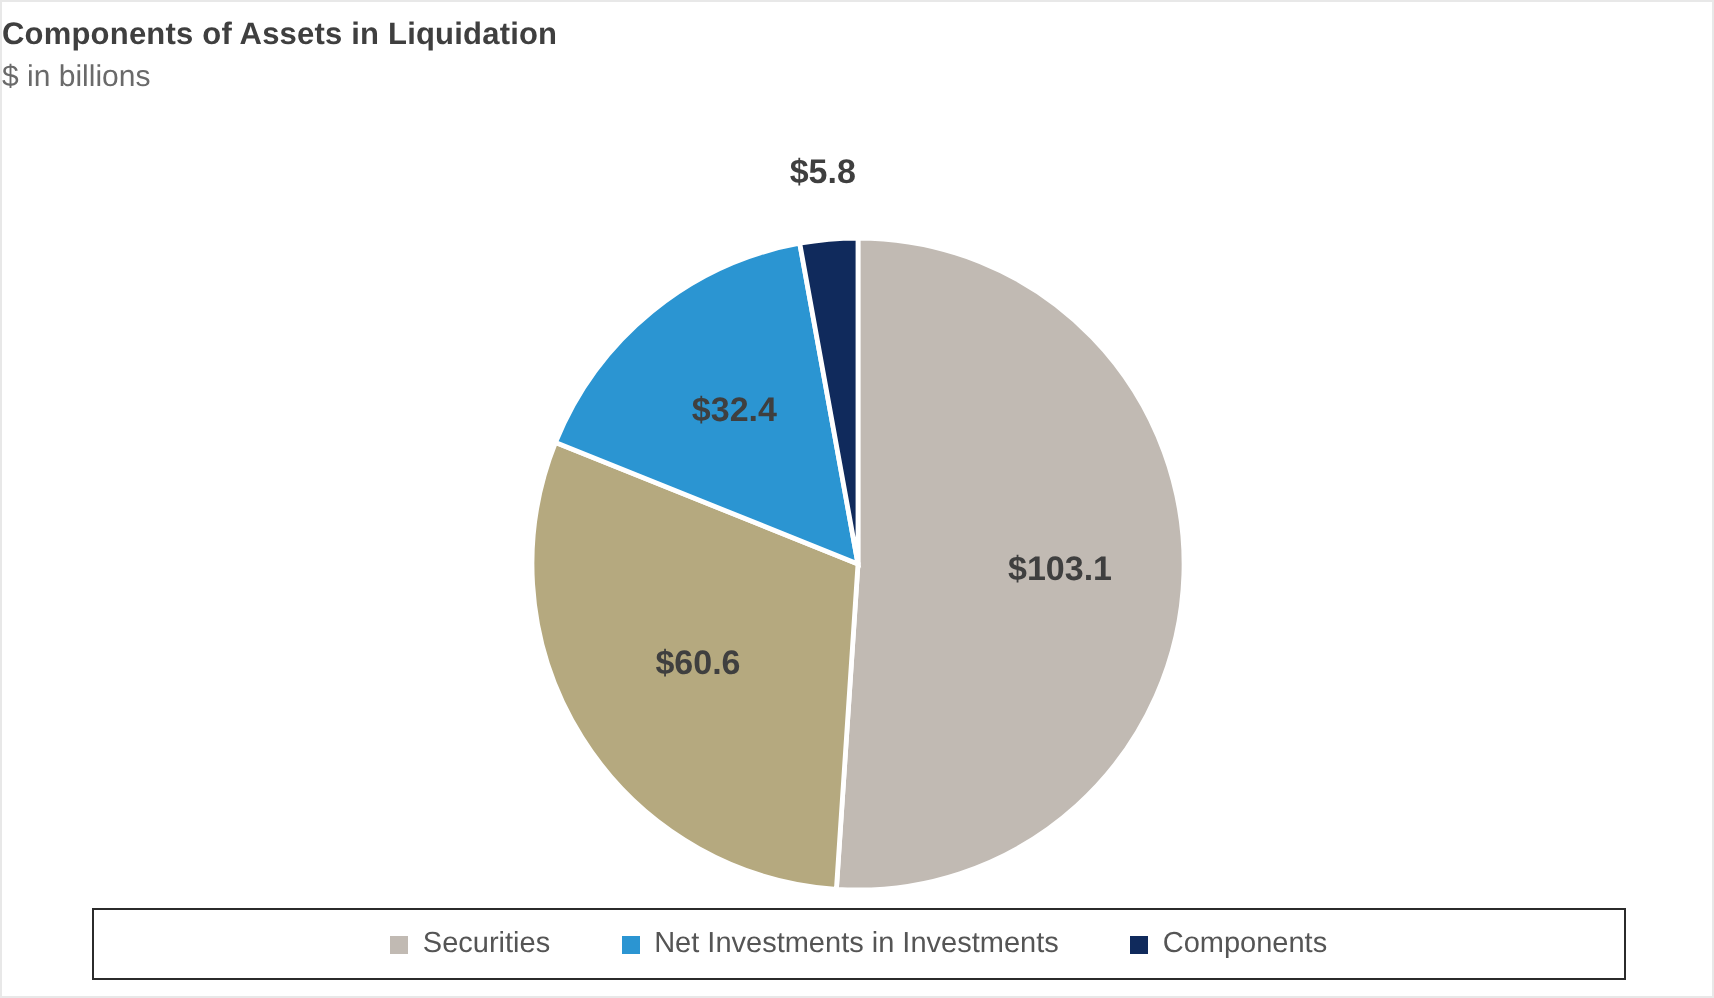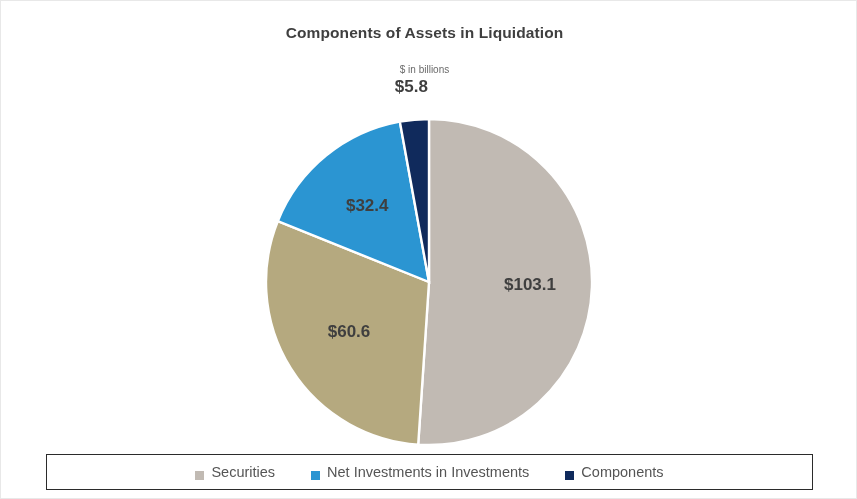--- a/index.html
+++ b/index.html
@@ -14,45 +14,44 @@
     background: #ffffff;
     border: 1px solid #e8e8e8;
     box-sizing: border-box;
     font-family: "Liberation Sans", sans-serif;
     overflow: hidden;
   }
 
   
   #title-block {
     position: absolute;
-    top: 22px;
+    top: 7px;
     left: 0;
     width: 847px;
-    text-align: center;
   }
   #chart-title {
     font-size: 15.5px;
     font-weight: bold;
     color: #3f3f3f;
     letter-spacing: 0.1px;
     line-height: 20px;
   }
   #chart-subtitle {
     font-size: 13.5px;
     font-weight: bold;
     color: #3f3f3f;
     line-height: 19px;
     margin-top: 2px;
   }
   #chart-units {
-    font-size: 10px;
+    font-size: 15px;
     font-weight: normal;
     color: #6a6a6a;
     line-height: 18px;
-    margin-top: 18px;
+    margin-top: 2px;
   }
 
   
   #pie-area {
     position: absolute;
     left: 0;
     top: 0;
     width: 857px;
     height: 455px;
   }
@@ -85,21 +84,21 @@
     border: 1px solid #2b2b2b;
     box-sizing: border-box;
     background: #ffffff;
     display: flex;
     align-items: center;
     justify-content: center;
     gap: 36px;
   }
   .legend-item {
     display: flex;
-    align-items: flex-end;
+    align-items: center;
     gap: 7px;
     white-space: nowrap;
   }
   .legend-swatch {
     width: 9px;
     height: 9px;
     flex: 0 0 auto;
     display: inline-block;
   }
   .legend-label {

